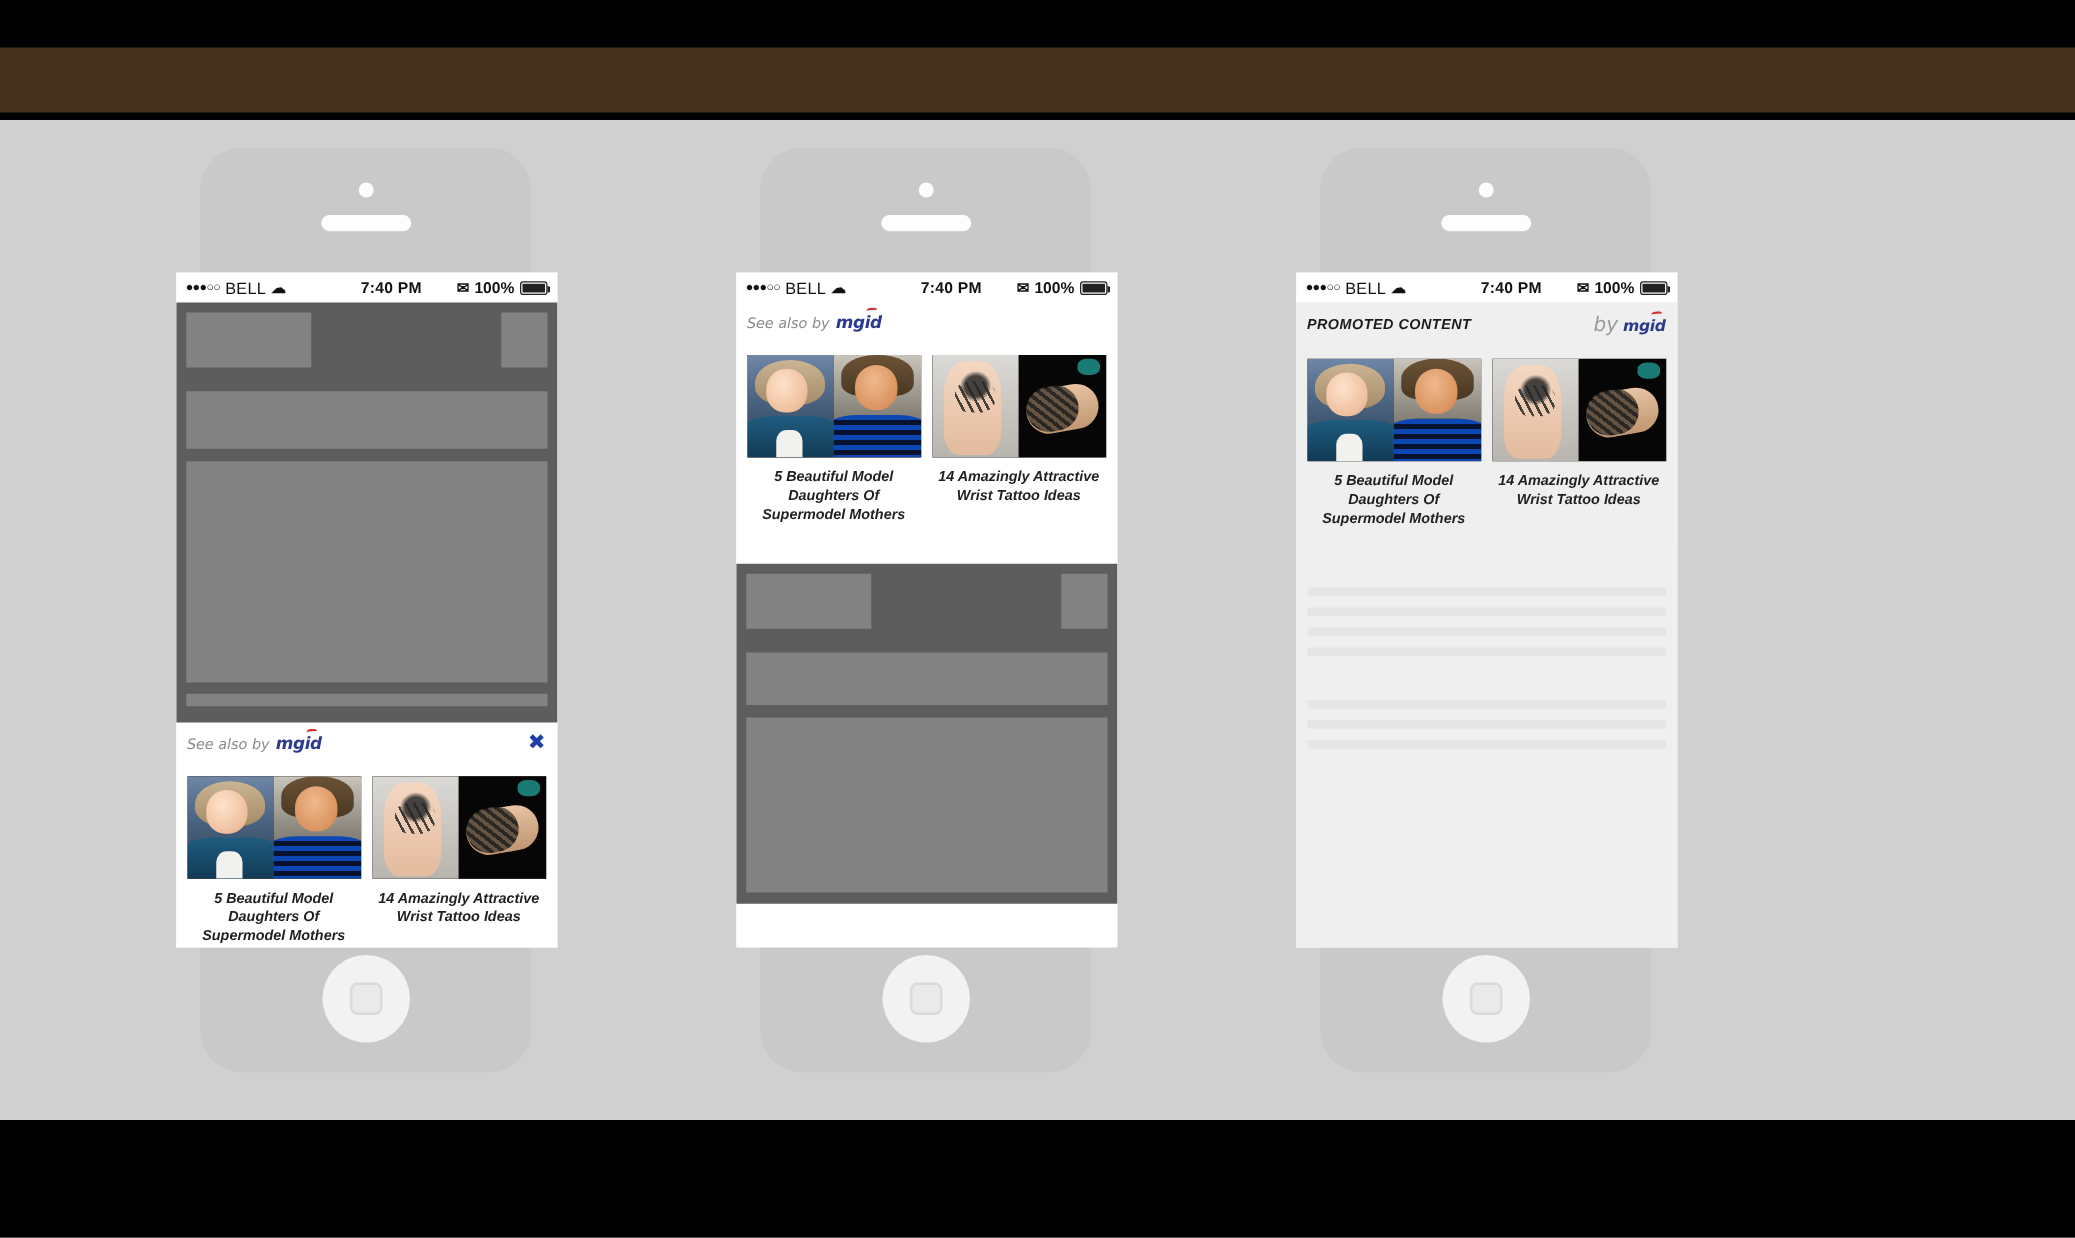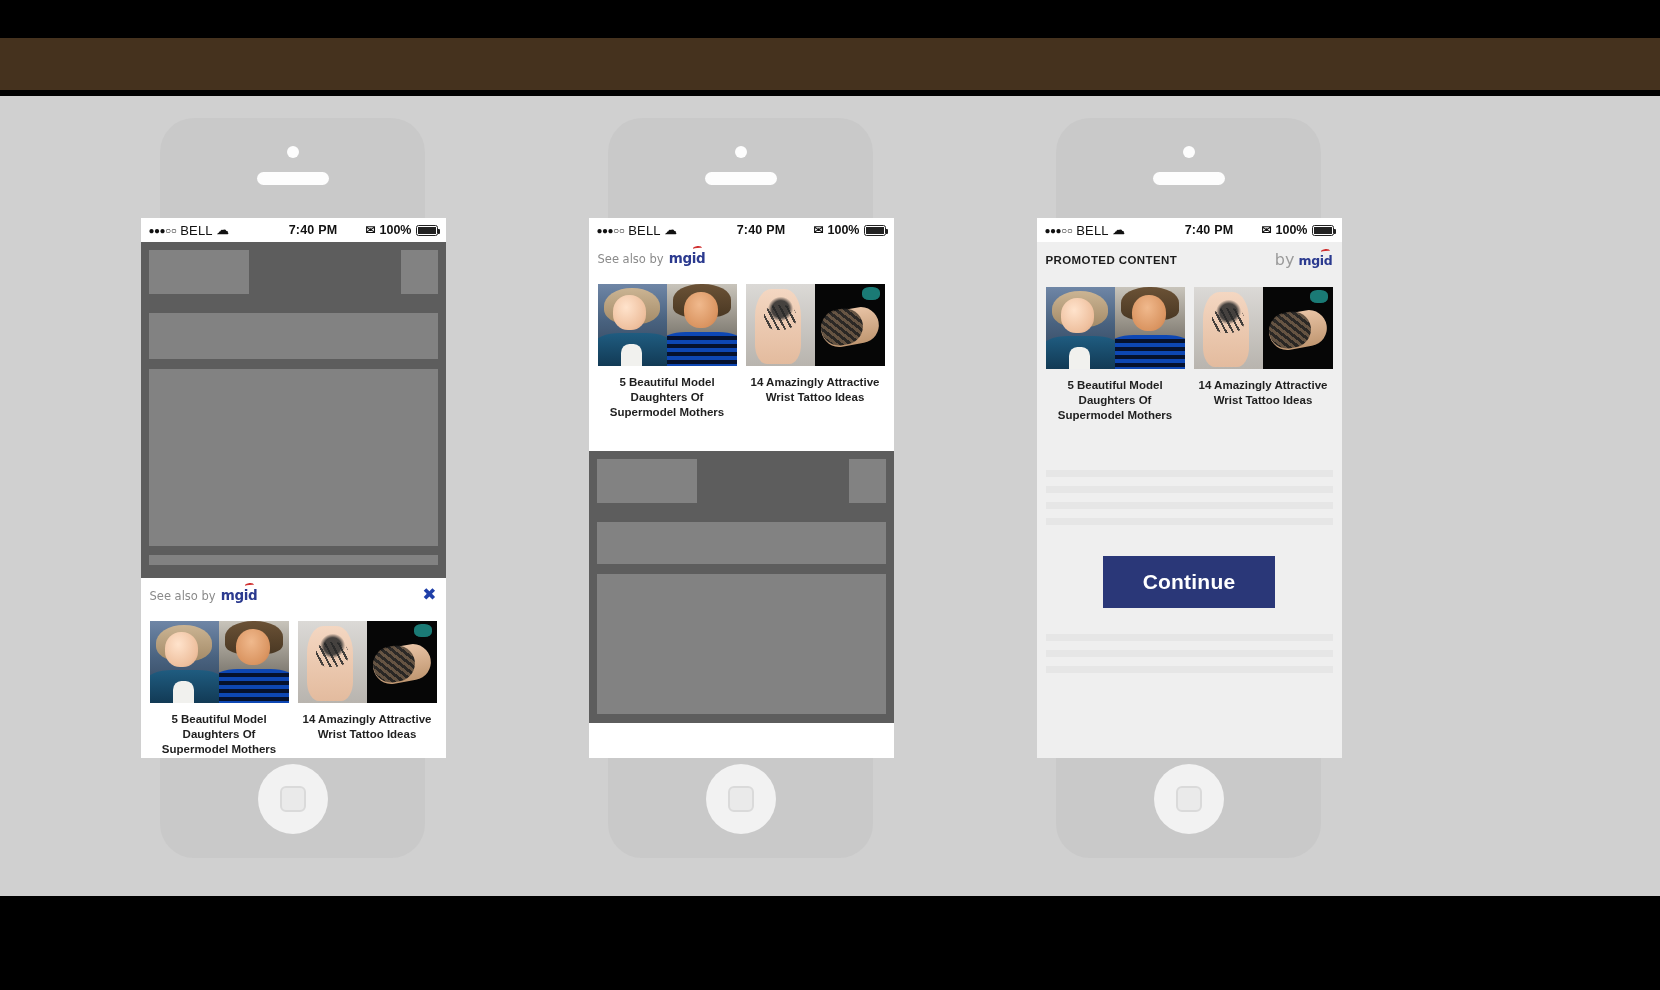--- a/index.html
+++ b/index.html
@@ -80,21 +80,21 @@
     width:2px; height:5px; background:#222; border-radius:0 1px 1px 0;
   }
   .batt i { position:absolute; left:1px; top:1px; bottom:1px; right:1px; background:#222; display:block; }
 
   
   .wire { background:#5d5d5d; position:relative; }
   .wire .blk { background:#828282; }
   .wire .row { display:flex; gap:0; }
 
   
-  .widget { background:#fff; }
+  .widget { background:#fff;font-style:italic; }
   .widget-head {
     display:flex; align-items:center; justify-content:space-between;
     padding:8px 9px 6px 9px;
   }
   .wh-left { display:flex; align-items:baseline; gap:5px; }
   .see-also { font-size:11.5px; color:#8a8a8a; font-family:"DejaVu Sans", sans-serif; }
   .promoted {
     font-size:11.5px; color:#1b1b1b; font-weight:700; letter-spacing:.4px;
     font-family:"Liberation Sans", sans-serif;
   }
@@ -436,23 +436,20 @@
         </div>
       </div>
 
       <div style="padding:34px 9px 0 9px;">
         <div class="ln"></div>
         <div class="ln"></div>
         <div class="ln"></div>
         <div class="ln"></div>
       </div>
 
-      <div class="continue-wrap">
-        <button class="continue">Continue</button>
-      </div>
 
       <div style="padding:26px 9px 0 9px;">
         <div class="ln"></div>
         <div class="ln"></div>
         <div class="ln"></div>
       </div>
     </div>
   </div>
 
   <div class="home">

